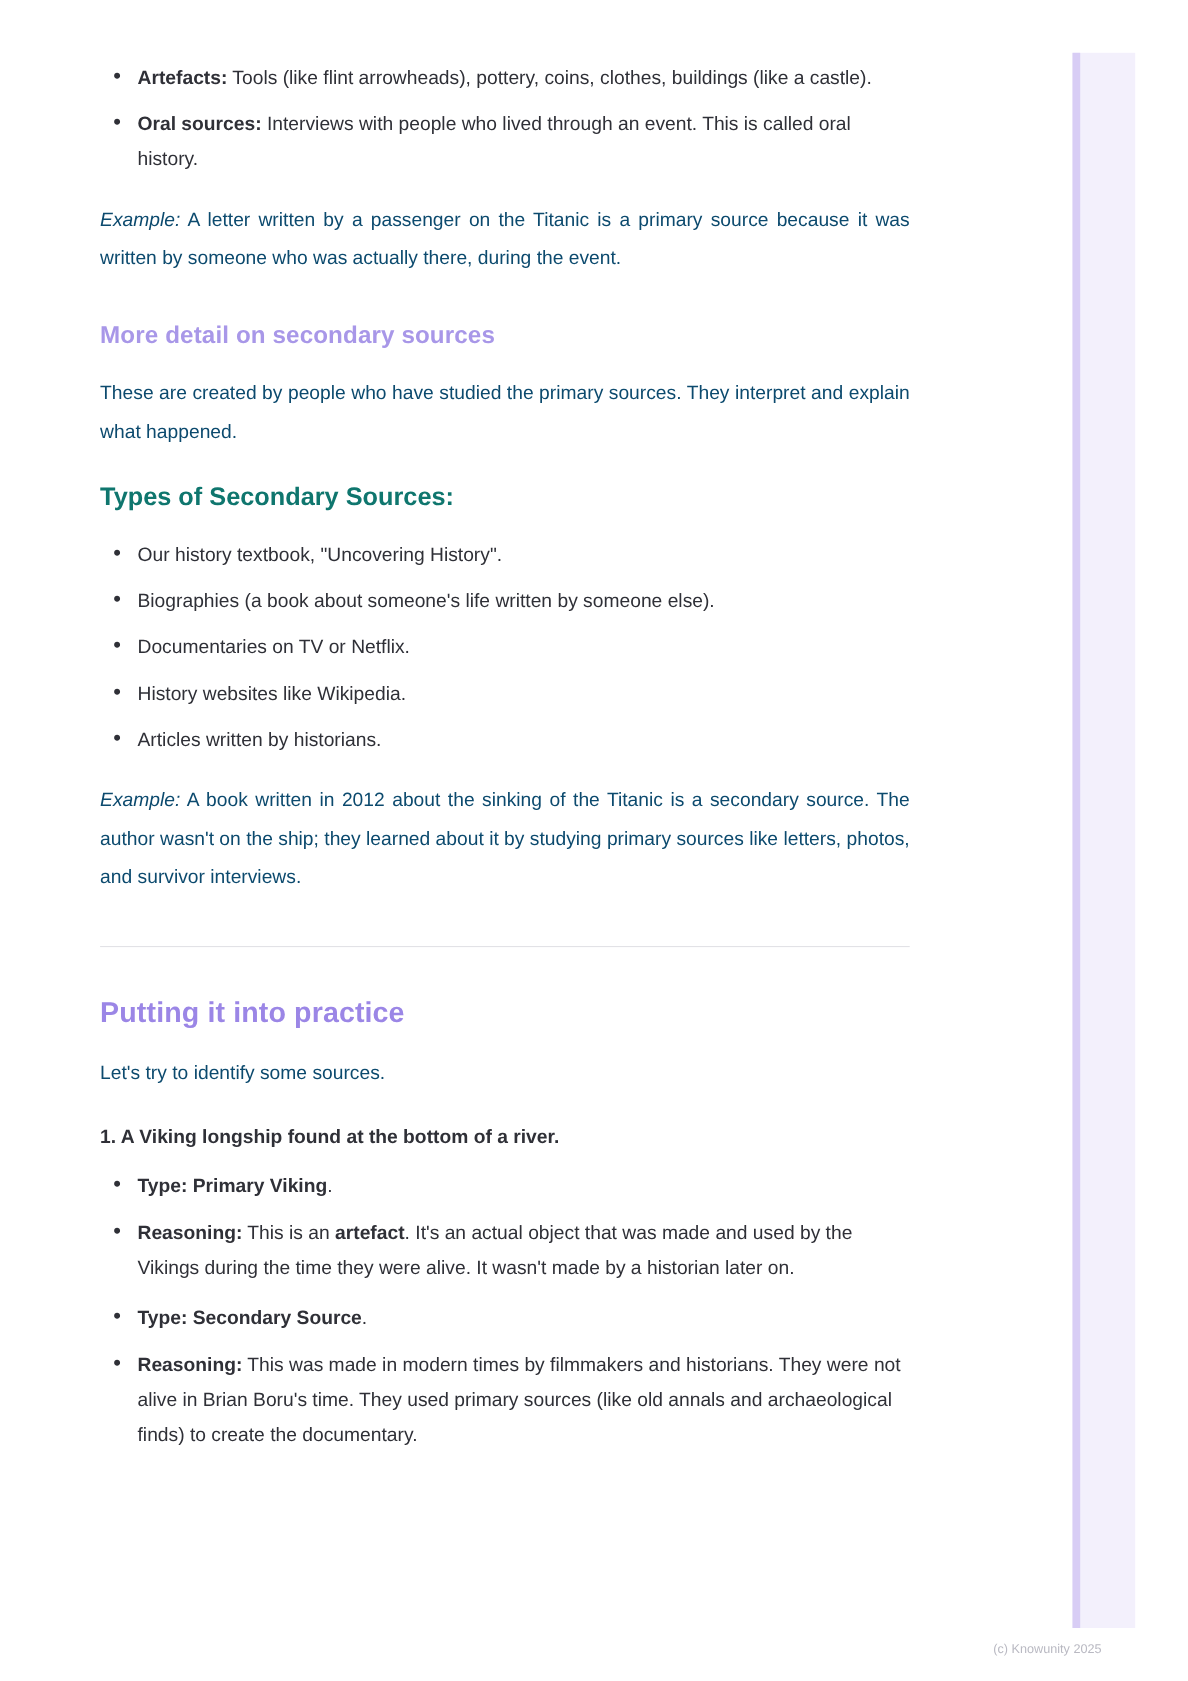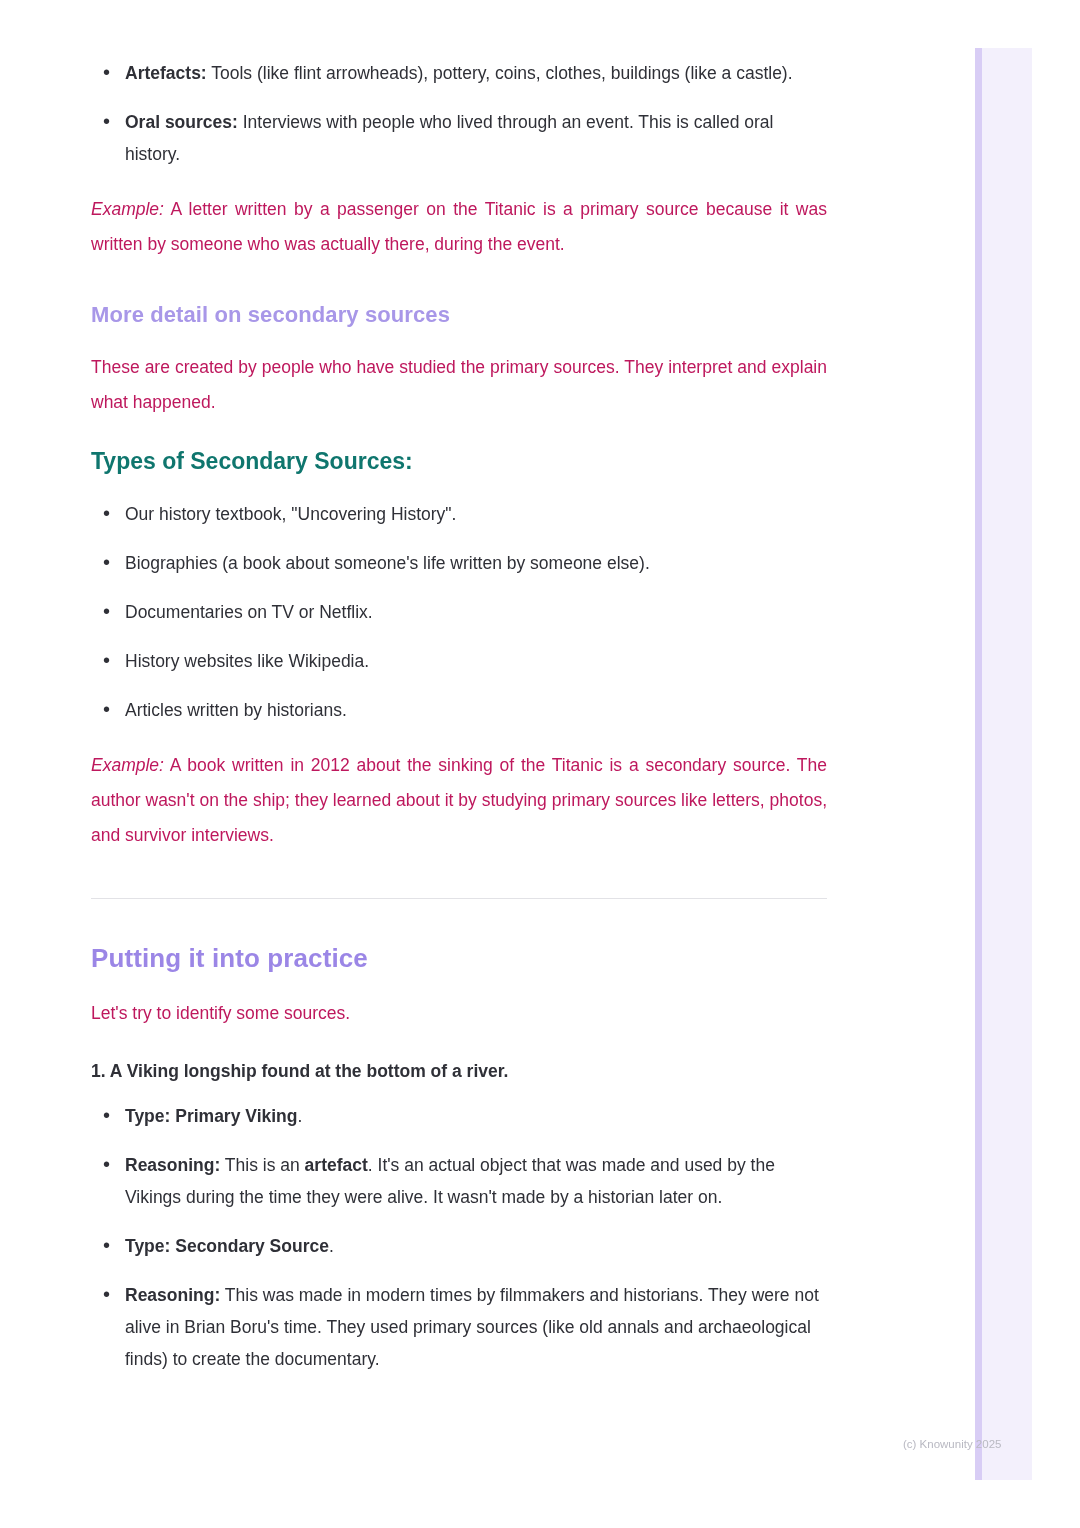--- a/index.html
+++ b/index.html
@@ -46,38 +46,37 @@
     padding: 0 0 0 34px;
     list-style: none;
   }
   ul.bullets li {
     position: relative;
     font-size: 17.5px;
     line-height: 32px;
     color: #2f3037;
     margin-bottom: 10px;
     padding-left: 0;
-    margin-top: 17px;
   }
   ul.bullets li:before {
     content: "•";
     position: absolute;
     left: -22px;
     top: -1px;
     font-size: 20px;
     color: #2f3037;
     line-height: 32px;
   }
   ul.bullets.tight li { margin-bottom: 10px; }
   .para {
     font-size: 17.5px;
     line-height: 35px;
     text-align: justify;
     margin-top: 22px;
-    color: #be185d;
+    color: #0c4a6e;
   }
   .para.nojust { text-align: left; }
   .em { font-style: italic; }
   .b { font-weight: bold; }
   h2.section {
     font-size: 22px;
     color: #a897e8;
     font-weight: bold;
     margin: 40px 0 0 0;
     letter-spacing: 0.1px;
@@ -101,21 +100,21 @@
   }
   .qhead {
     font-size: 17.5px;
     font-weight: bold;
     margin-top: 30px;
     color: #2f3037;
   }
   .footer-credit {
     position: absolute;
     left: 903px;
-    top: 1438px;
+    top: 1494px;
     font-size: 11.5px;
     color: #b9b9c2;
     white-space: nowrap;
   }
   .li-block { line-height: 32px; }
 </style>
 </head>
 <body>
 
 <div class="page">

